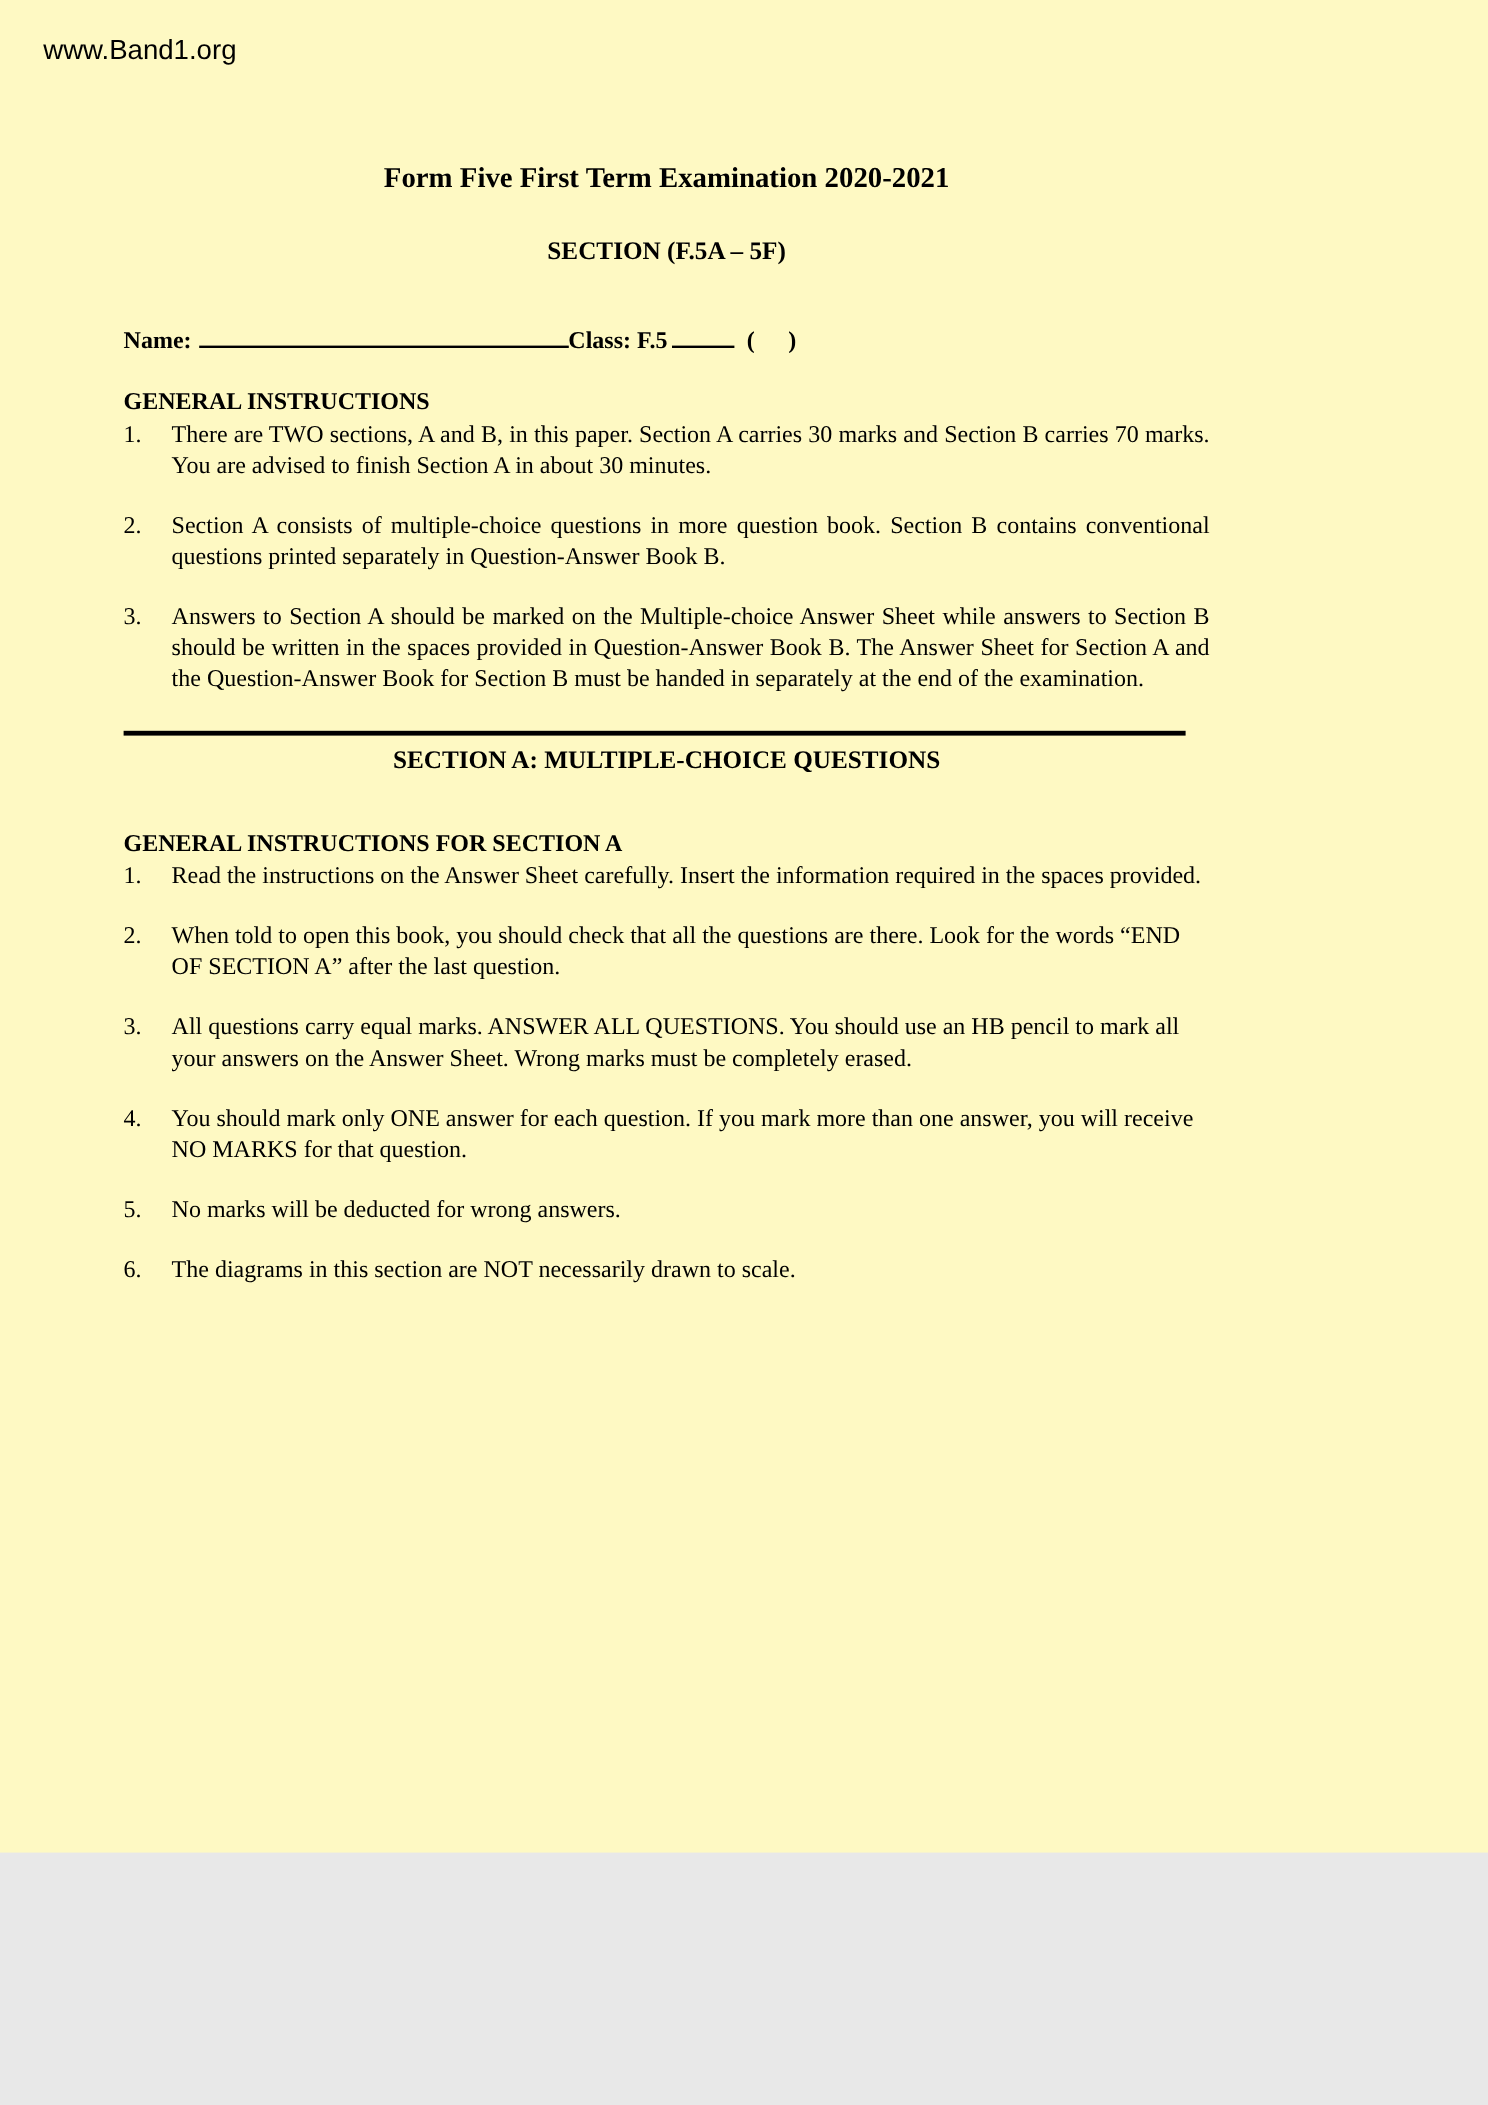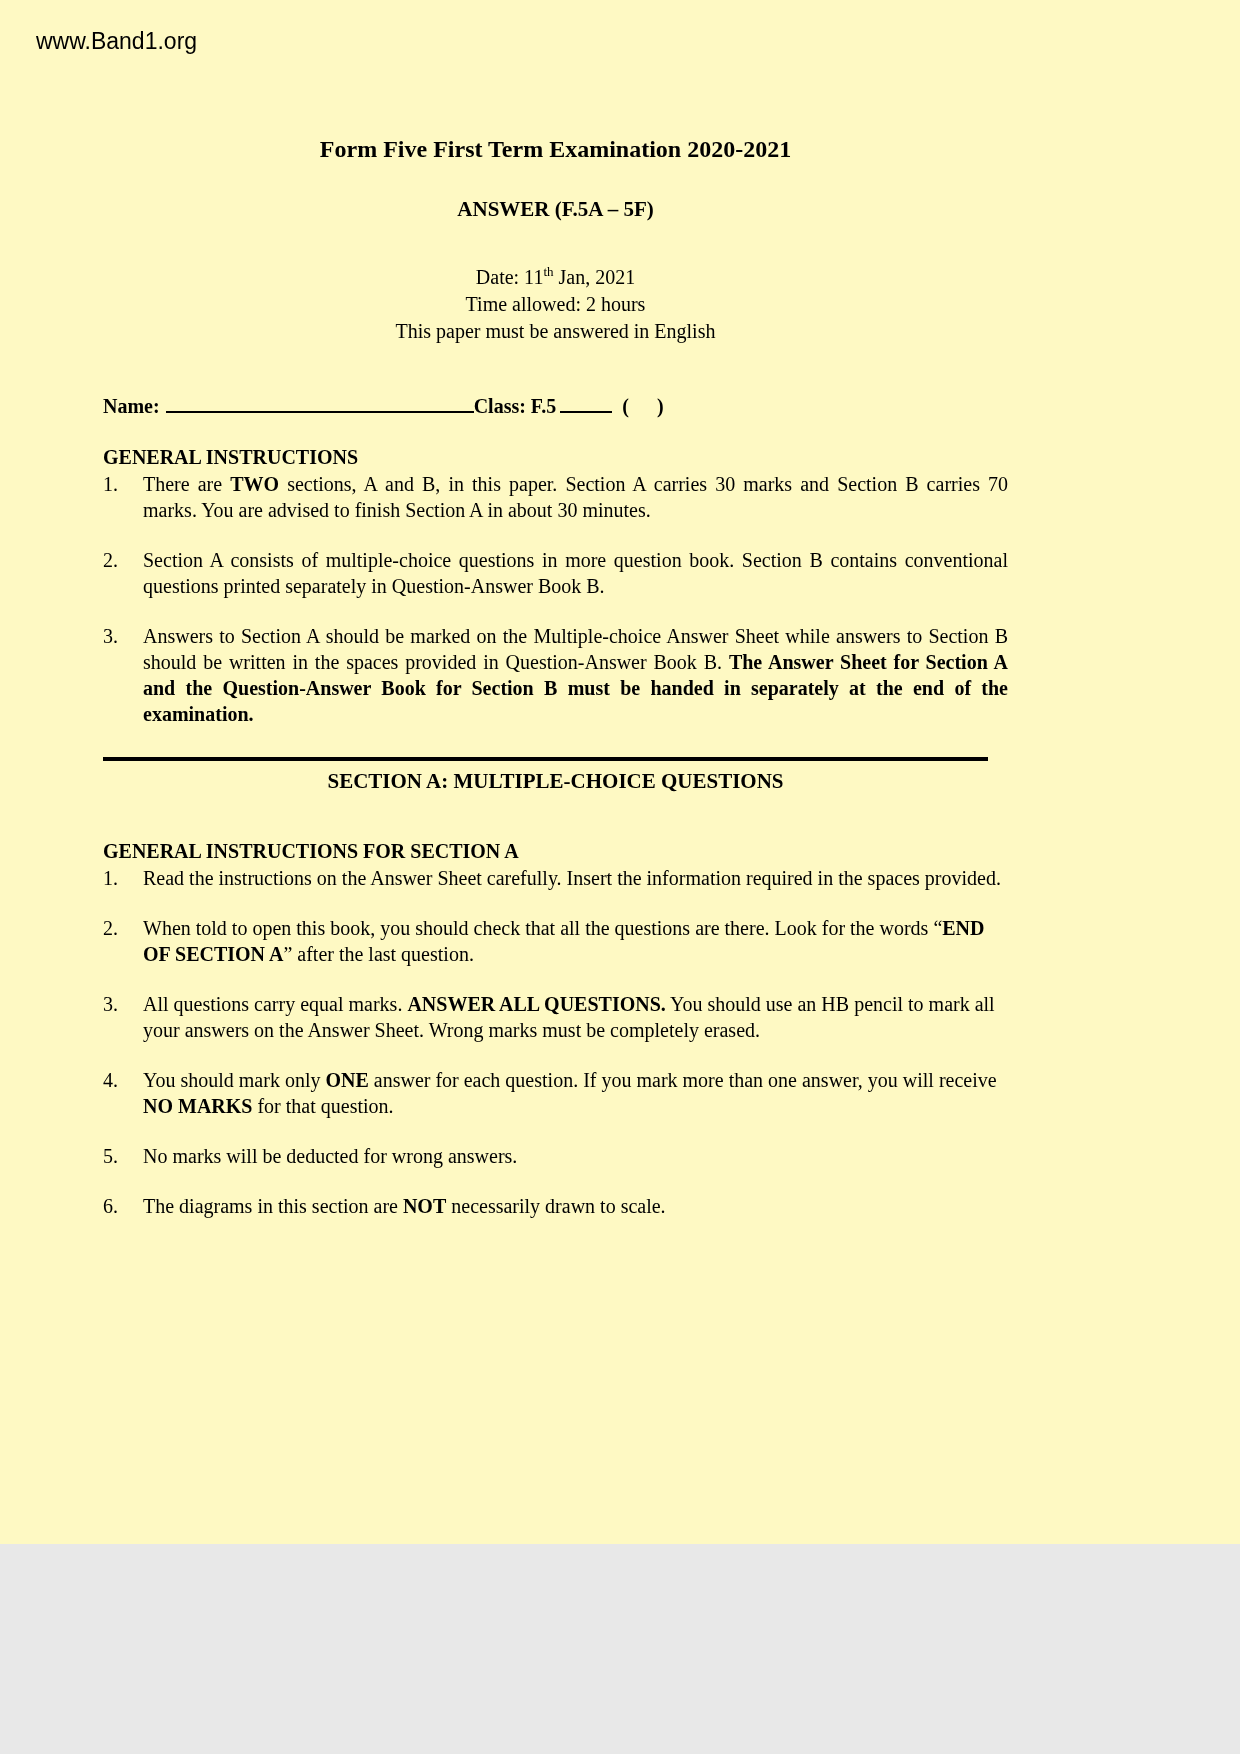--- a/index.html
+++ b/index.html
@@ -8,21 +8,21 @@
     width: 1240px;
     height: 1544px;
     margin: 0 auto;
     background: #fef9c3;
     font-family: "Liberation Serif", serif;
     font-size: 20px;
     color: #000;
     overflow: hidden;
     padding-left: 48px;
   }
-  .b { font-weight: bold; }
+  .b { font-weight: normal; }
   .watermark {
     position: absolute;
     top: 28px;
     left: 36px;
     font-family: "Liberation Sans", sans-serif;
     font-size: 23px;
     color: #000;
   }
   .content {
     position: absolute;
@@ -96,27 +96,22 @@
 <body>
 
 <div class="page">
 
   <div class="watermark">www.Band1.org</div>
 
   <div class="content">
 
     <div class="center title">Form Five First Term Examination 2020-2021</div>
 
-    <div class="center subject">ANSWER (F.5A – 5F)</div>
+    <div class="center subject">SECTION (F.5A – 5F)</div>
 
-    <div class="center dateblock">
-      <div><span>Date: 11</span><sup>th</sup><span> Jan, 2021</span></div>
-      <div>Time allowed: 2 hours</div>
-      <div>This paper must be answered in English</div>
-    </div>
 
     <div class="name-row">
       <div>
         <span>Name:</span><span class="blank-line name-blank"></span>
       </div>
       <div>
         <span>Class: F.5</span><span class="blank-line class-blank"></span><span>(</span><span class="paren-gap"></span><span>)</span>
       </div>
     </div>
 

